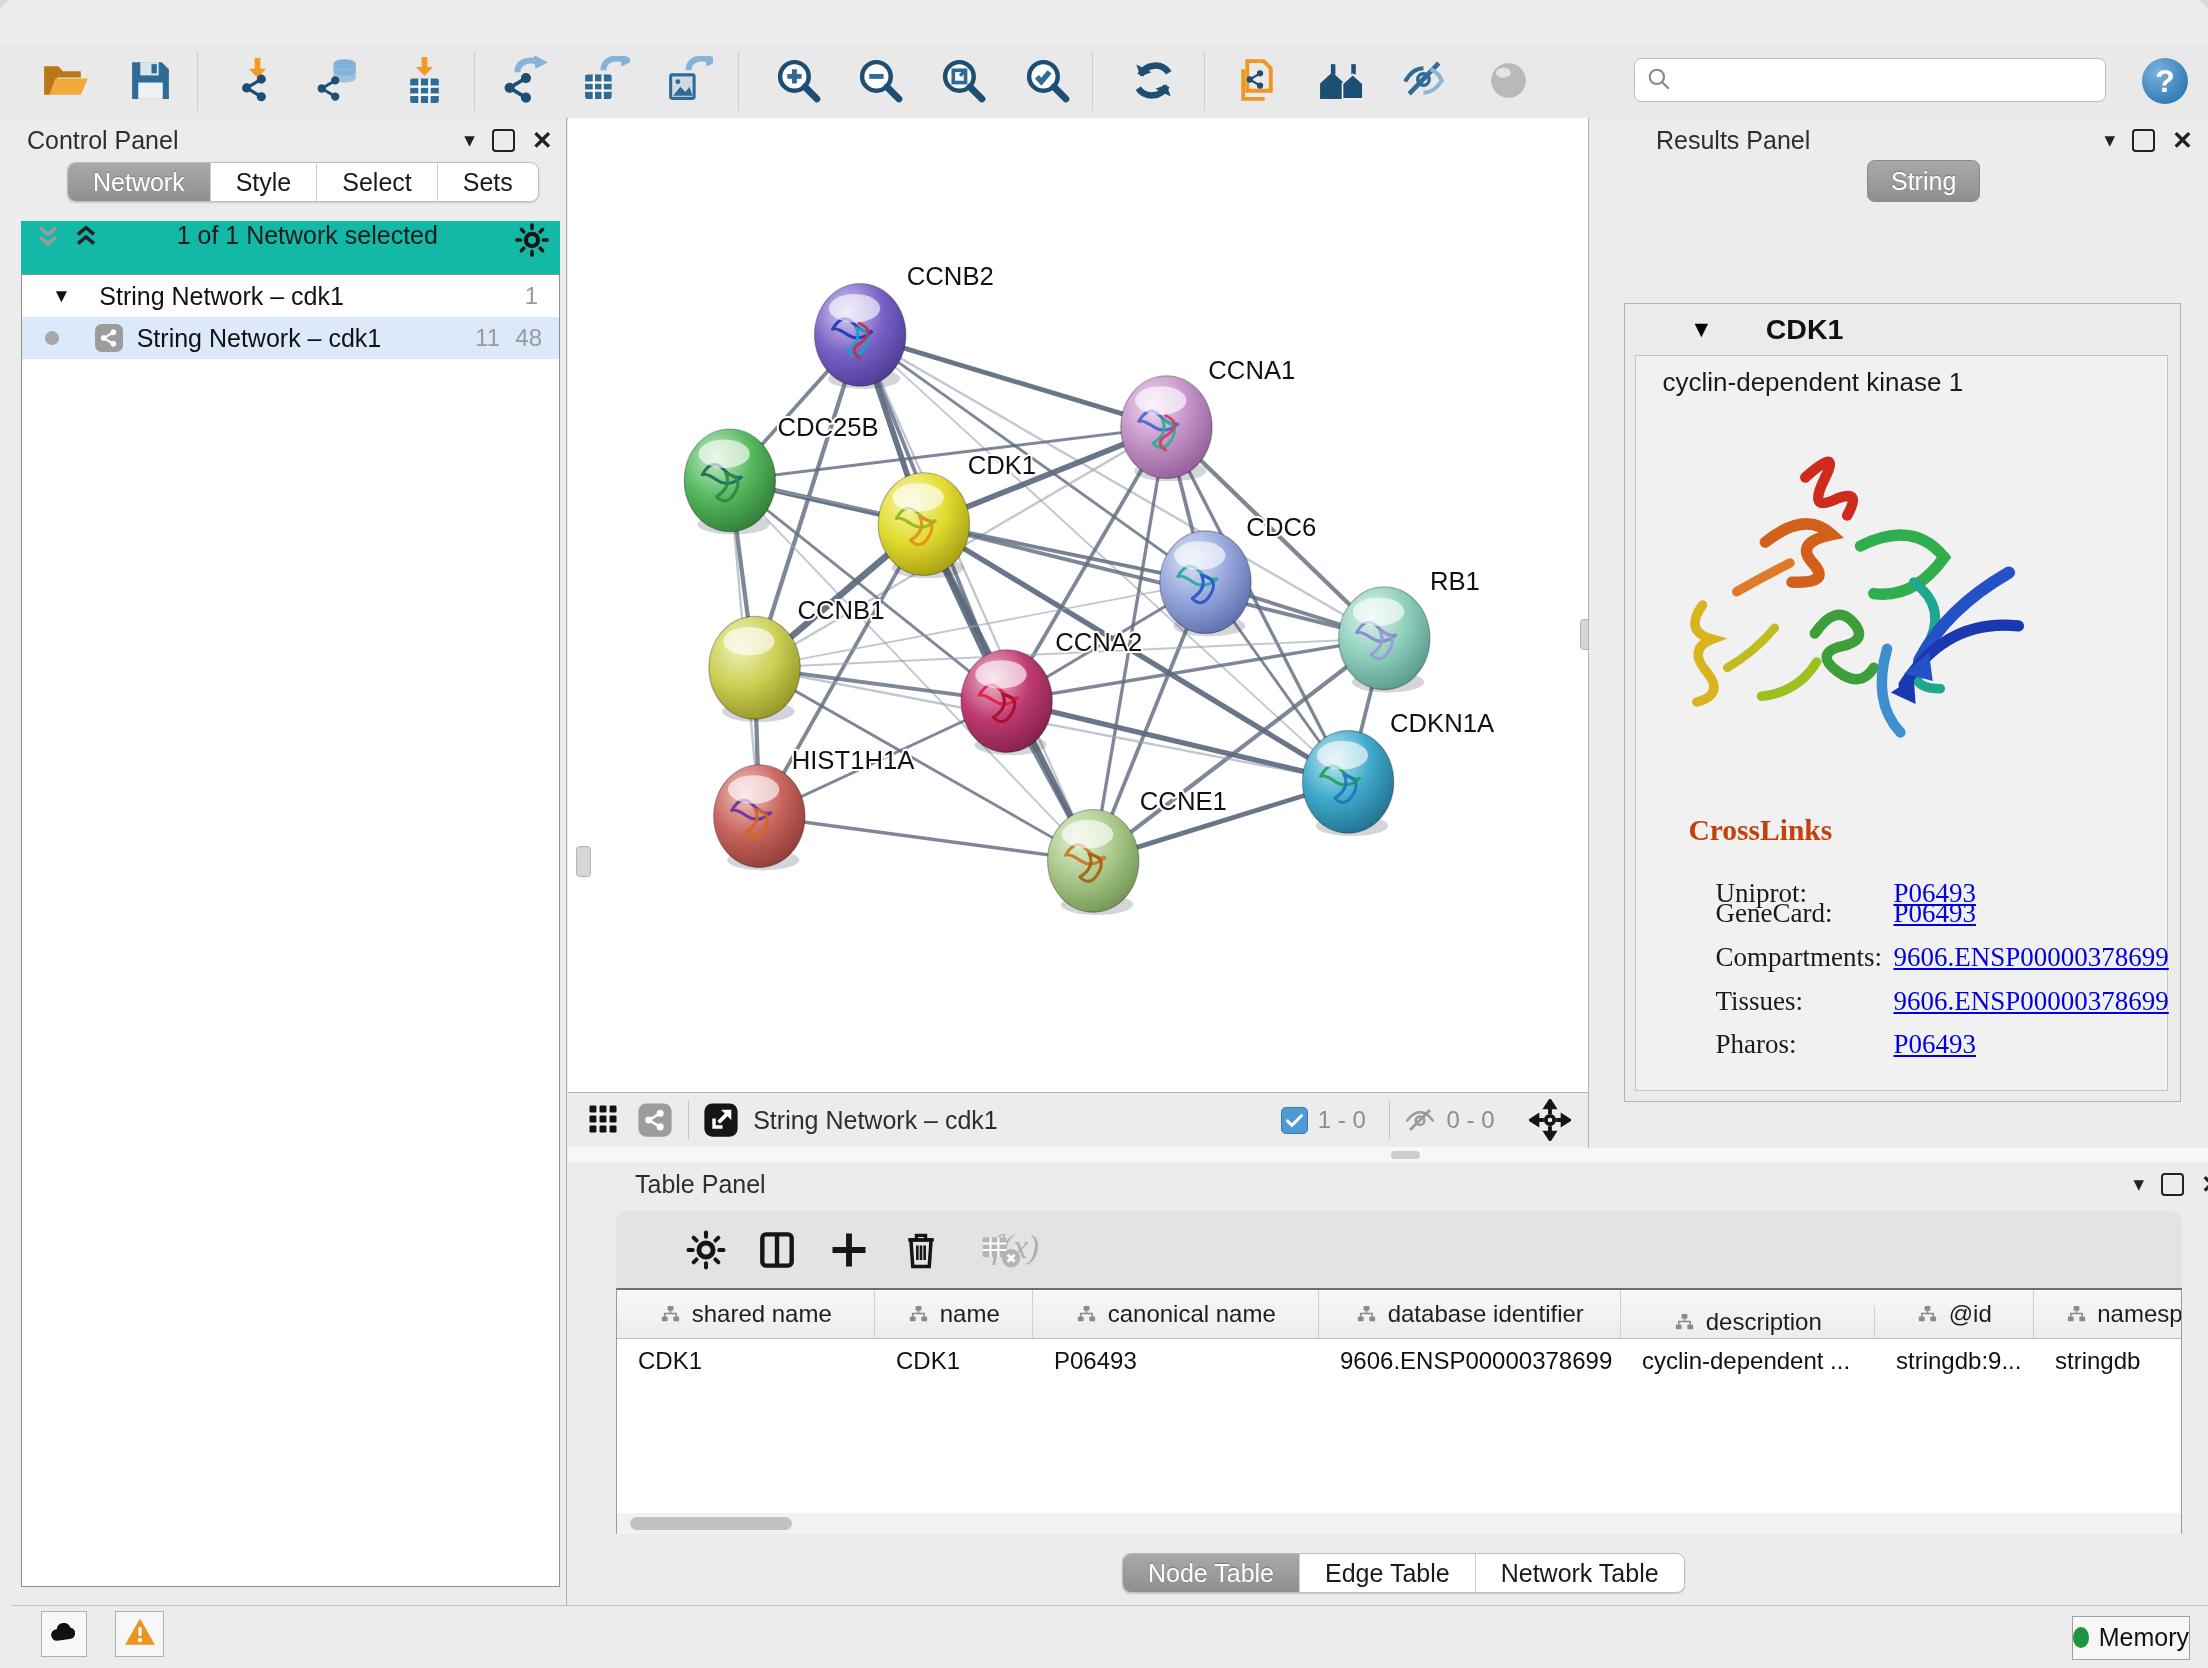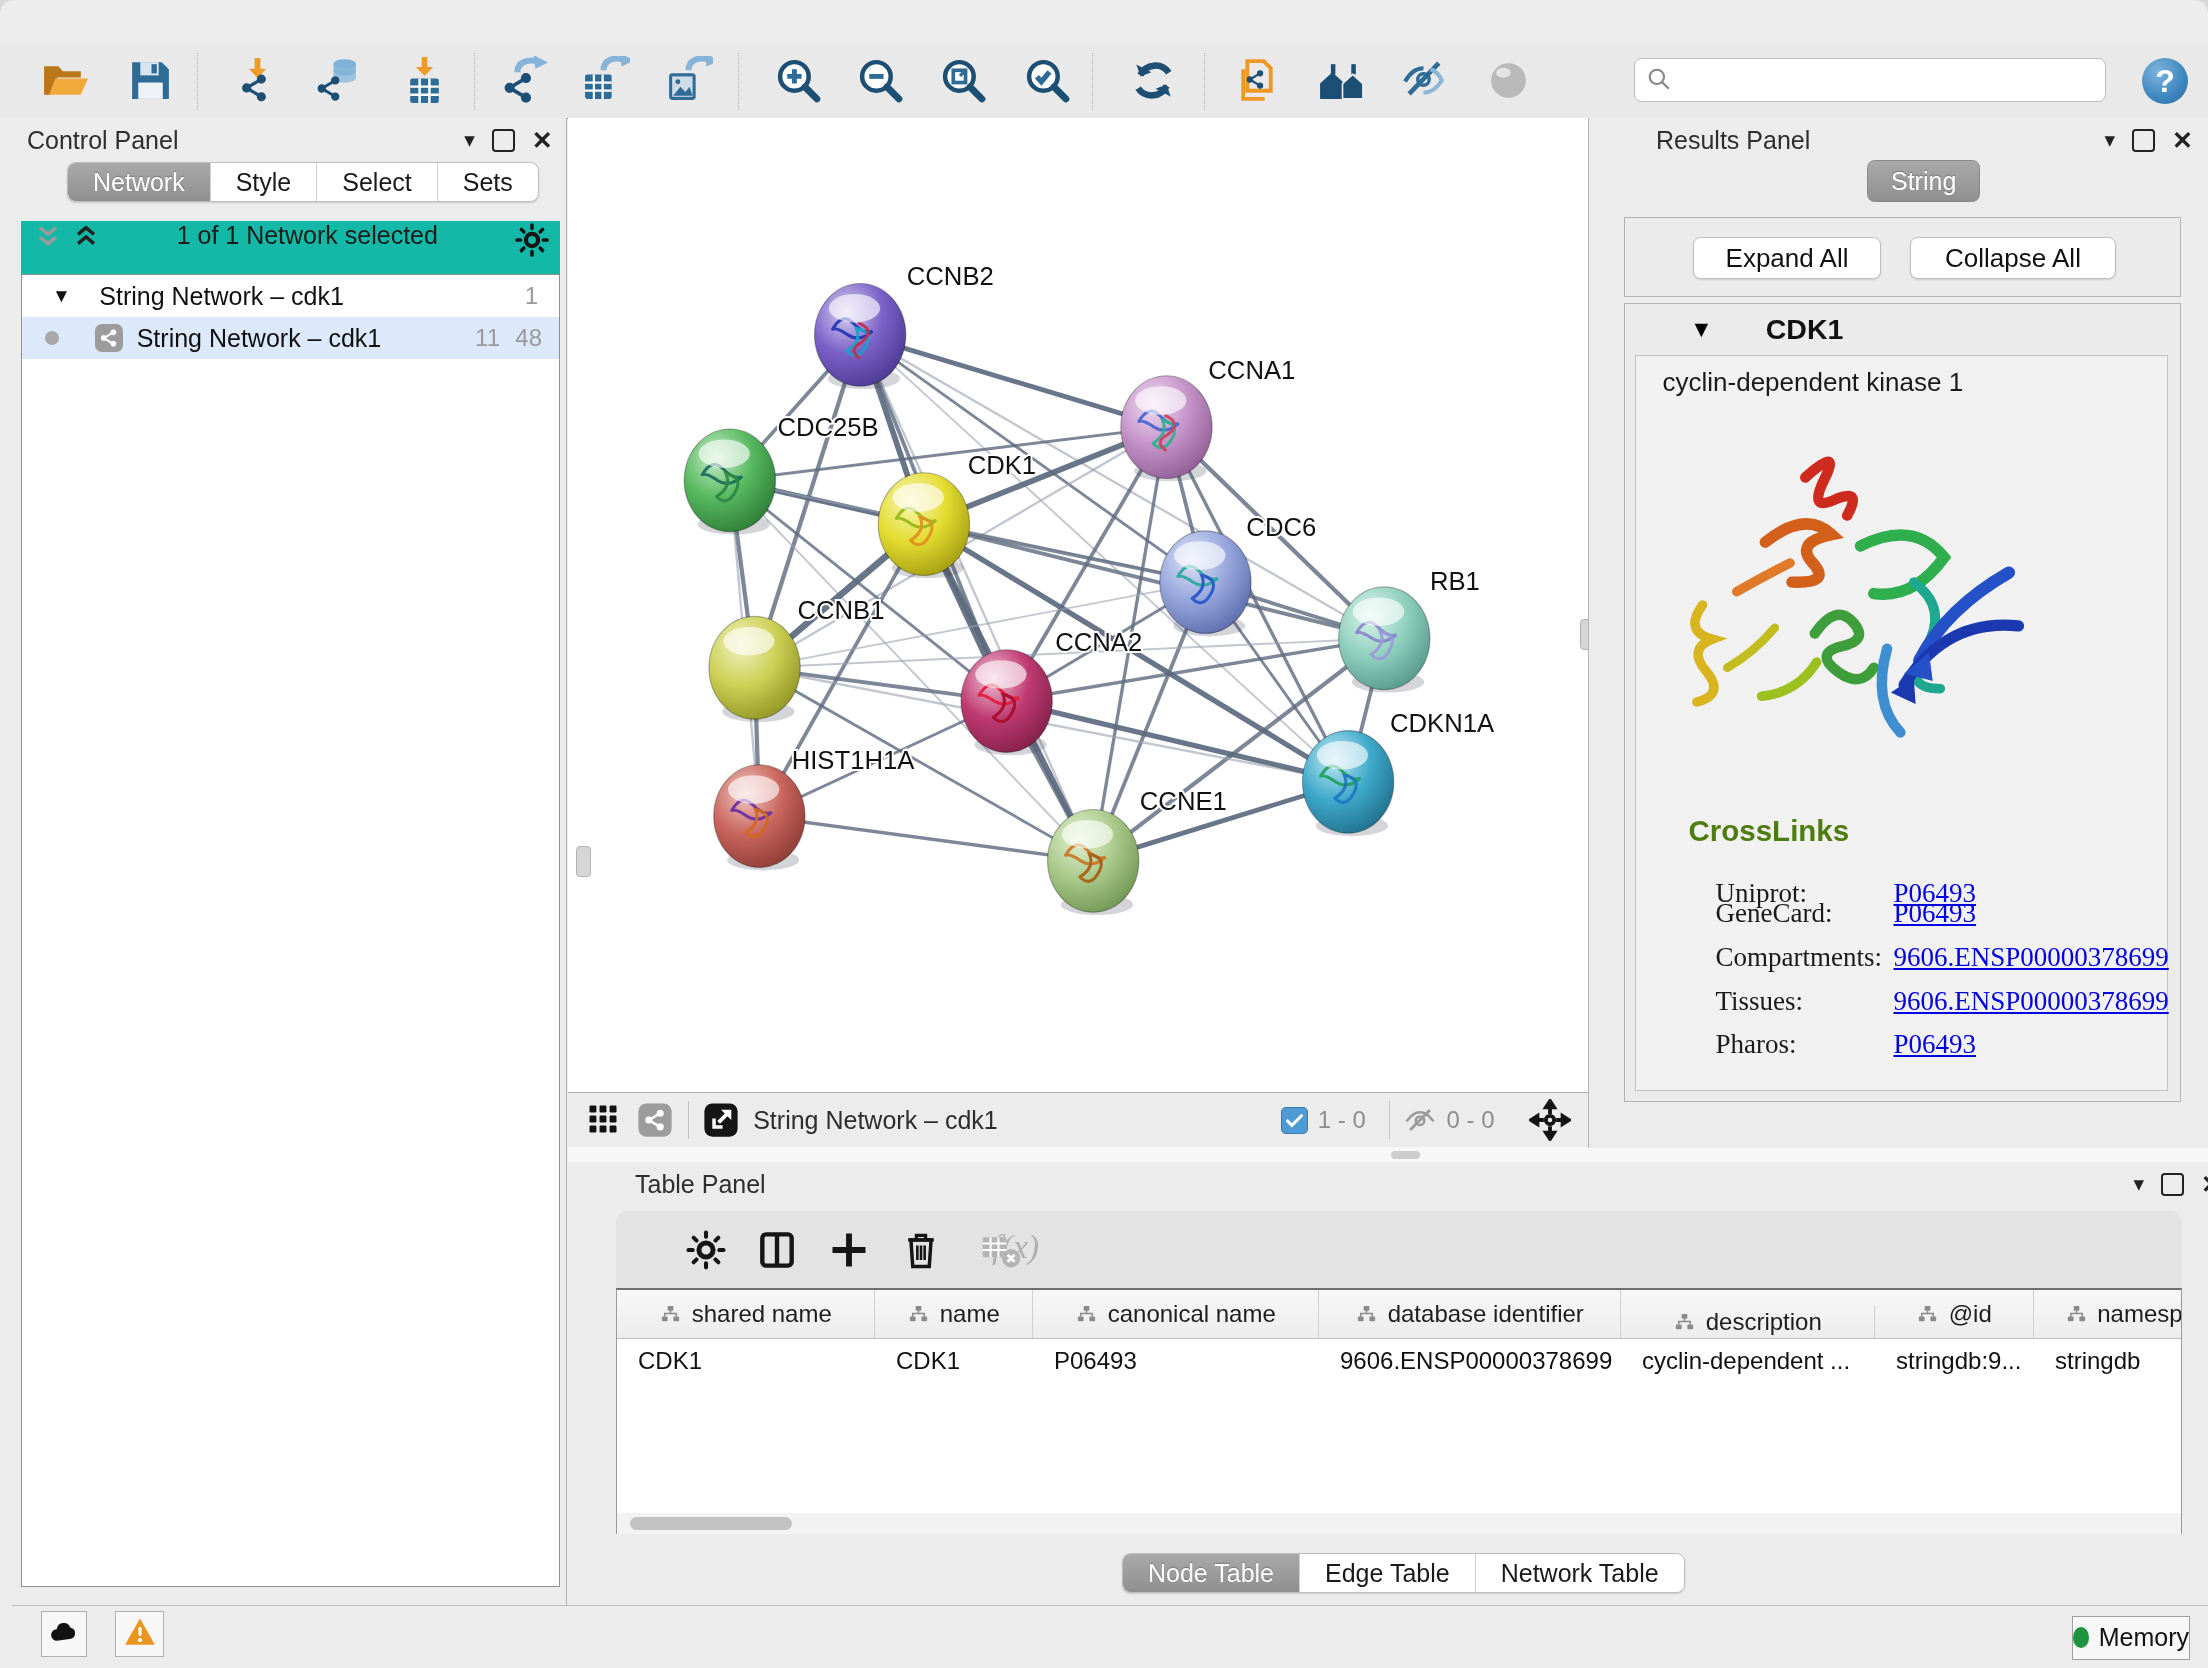--- a/index.html
+++ b/index.html
@@ -51,21 +51,21 @@
   .results-panel{position:absolute;left:1588px;top:118px;width:620px;height:1030px;background:#ececec;border-left:1px solid #b4b4b4;box-sizing:border-box;}
   .rp-head{position:absolute;left:67px;right:15px;top:7.6px;display:flex;justify-content:space-between;align-items:center;}
   .rp-tab{position:absolute;left:278px;top:42px;padding:0 23px;line-height:40px;font-size:25px;color:#fff;background:linear-gradient(#a9a9a9,#8f8f8f);border:1px solid #8a8a8a;border-radius:7.6px;text-shadow:0 -1px 1px rgba(0,0,0,.25);cursor:pointer;}
   .rp-box{position:absolute;left:35px;width:557px;background:#ebebeb;border:1.9px solid #b3b3b3;box-sizing:border-box;}
   .rp-btn{position:absolute;top:19px;height:40px;background:#fff;border:1px solid #bdbdbd;border-radius:7.6px;font-size:26px;color:#111;text-align:center;line-height:40px;cursor:pointer;box-shadow:0 1px 1.9px rgba(0,0,0,.12);}
   .gene-head{position:absolute;left:0;top:0;width:100%;height:51px;display:flex;align-items:center;}
   .gene-head .tri{margin-left:65px;font-size:23px;}
   .gene-head .sym{margin-left:53px;font-size:28.5px;font-weight:bold;color:#111;}
   .gene-inner{position:absolute;left:9.5px;top:51px;width:533px;height:736px;background:#f1f1f1;border:1px solid #c4c4c4;box-sizing:border-box;}
   .gene-desc{position:absolute;left:27px;top:11.4px;font-size:26px;color:#1a1a1a;}
-  .xl-title{position:absolute;left:53px;top:458px;font-family:Liberation Sans, sans-serif;font-weight:bold;font-size:29.5px;color:#4d7c0f;}
+  .xl-title{position:absolute;left:53px;top:458px;font-family:Liberation Serif, serif;font-weight:bold;font-size:29.5px;color:#c2410c;}
   .xl-row{position:absolute;left:80px;width:438px;height:44px;font-family:"Liberation Serif",serif;font-size:27px;color:#1a1a1a;}
   .xl-row a{position:absolute;left:178px;color:#0000e0;text-decoration:underline;cursor:pointer;white-space:nowrap;}
   
   .table-panel{position:absolute;left:568px;top:1162px;width:1641px;height:443px;background:#ececec;padding-left:28px;}
   .tp-head{position:absolute;left:67px;right:15px;top:7.6px;display:flex;justify-content:space-between;align-items:center;}
   .tp-toolbar{position:absolute;left:48px;top:49px;width:1566px;height:78px;background:#e3e3e3;border-radius:11.4px 11.4px 0 0;}
   .tp-ic{position:absolute;top:17px;width:44px;height:44px;cursor:pointer;}
   .fx{position:absolute;top:17px;font-family:"Liberation Serif",serif;font-style:italic;font-size:34px;color:#b0b0b0;}
   .tp-table{position:absolute;left:48px;top:126px;width:1566px;height:246px;background:#fff;border-top:2.4px solid #6f6f6f;border-left:1px solid #9a9a9a;border-right:1px solid #9a9a9a;box-sizing:border-box;overflow:hidden;}
   .thead{display:flex;height:48px;background:linear-gradient(#f7f7f7,#ededed);border-bottom:1.4px solid #bdbdbd;}
@@ -566,24 +566,20 @@
   <div class="results-panel">
     <div class="rp-head">
       <span class="panel-title">Results Panel</span>
       <span class="pc">
         <span class="tri">▾</span>
         <span class="flo"></span>
         <span class="clo">✕</span>
       </span>
     </div>
     <div class="rp-tab">String</div>
-    <div class="rp-box" style="top:99px;height:80px">
-      <div class="rp-btn" style="left:68px;width:186px">Expand All</div>
-      <div class="rp-btn" style="left:285px;width:204px">Collapse All</div>
-    </div>
     <div class="rp-box" style="top:185px;height:799px">
       <div class="gene-head">
         <span class="tri">▼</span>
         <span class="sym">CDK1</span>
       </div>
       <div class="gene-inner">
         <div class="gene-desc">cyclin-dependent kinase 1</div>
         <svg viewBox="0 0 390 350" width="371" height="333" style="position:absolute;left:38px;top:72px">
           <g fill="none" stroke-linecap="round">
             <path d="M138 52q38-34 20 2t14 20q26-10 10 18" stroke="#cf2a1e" stroke-width="11"></path>

